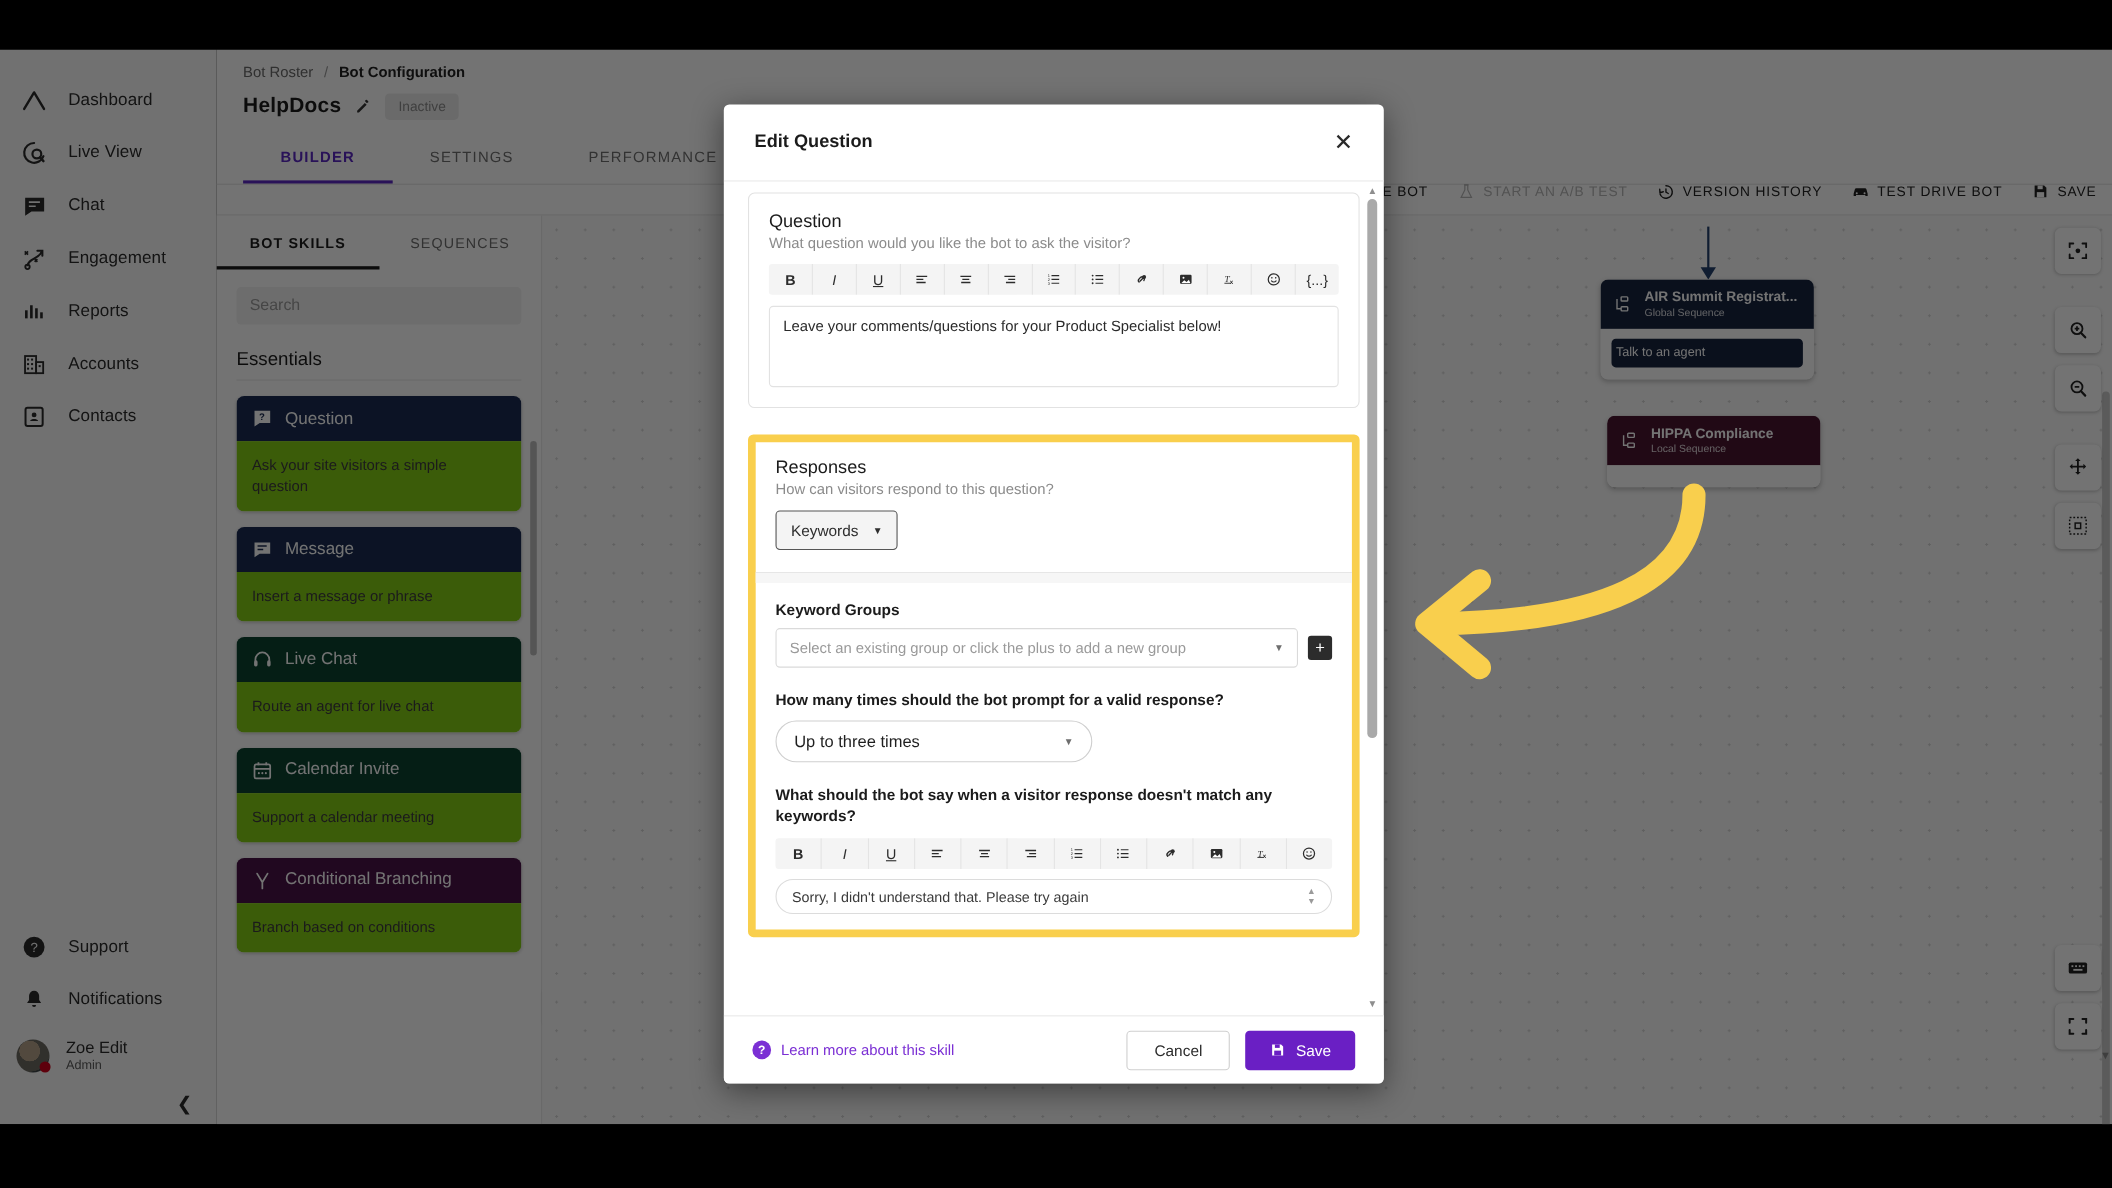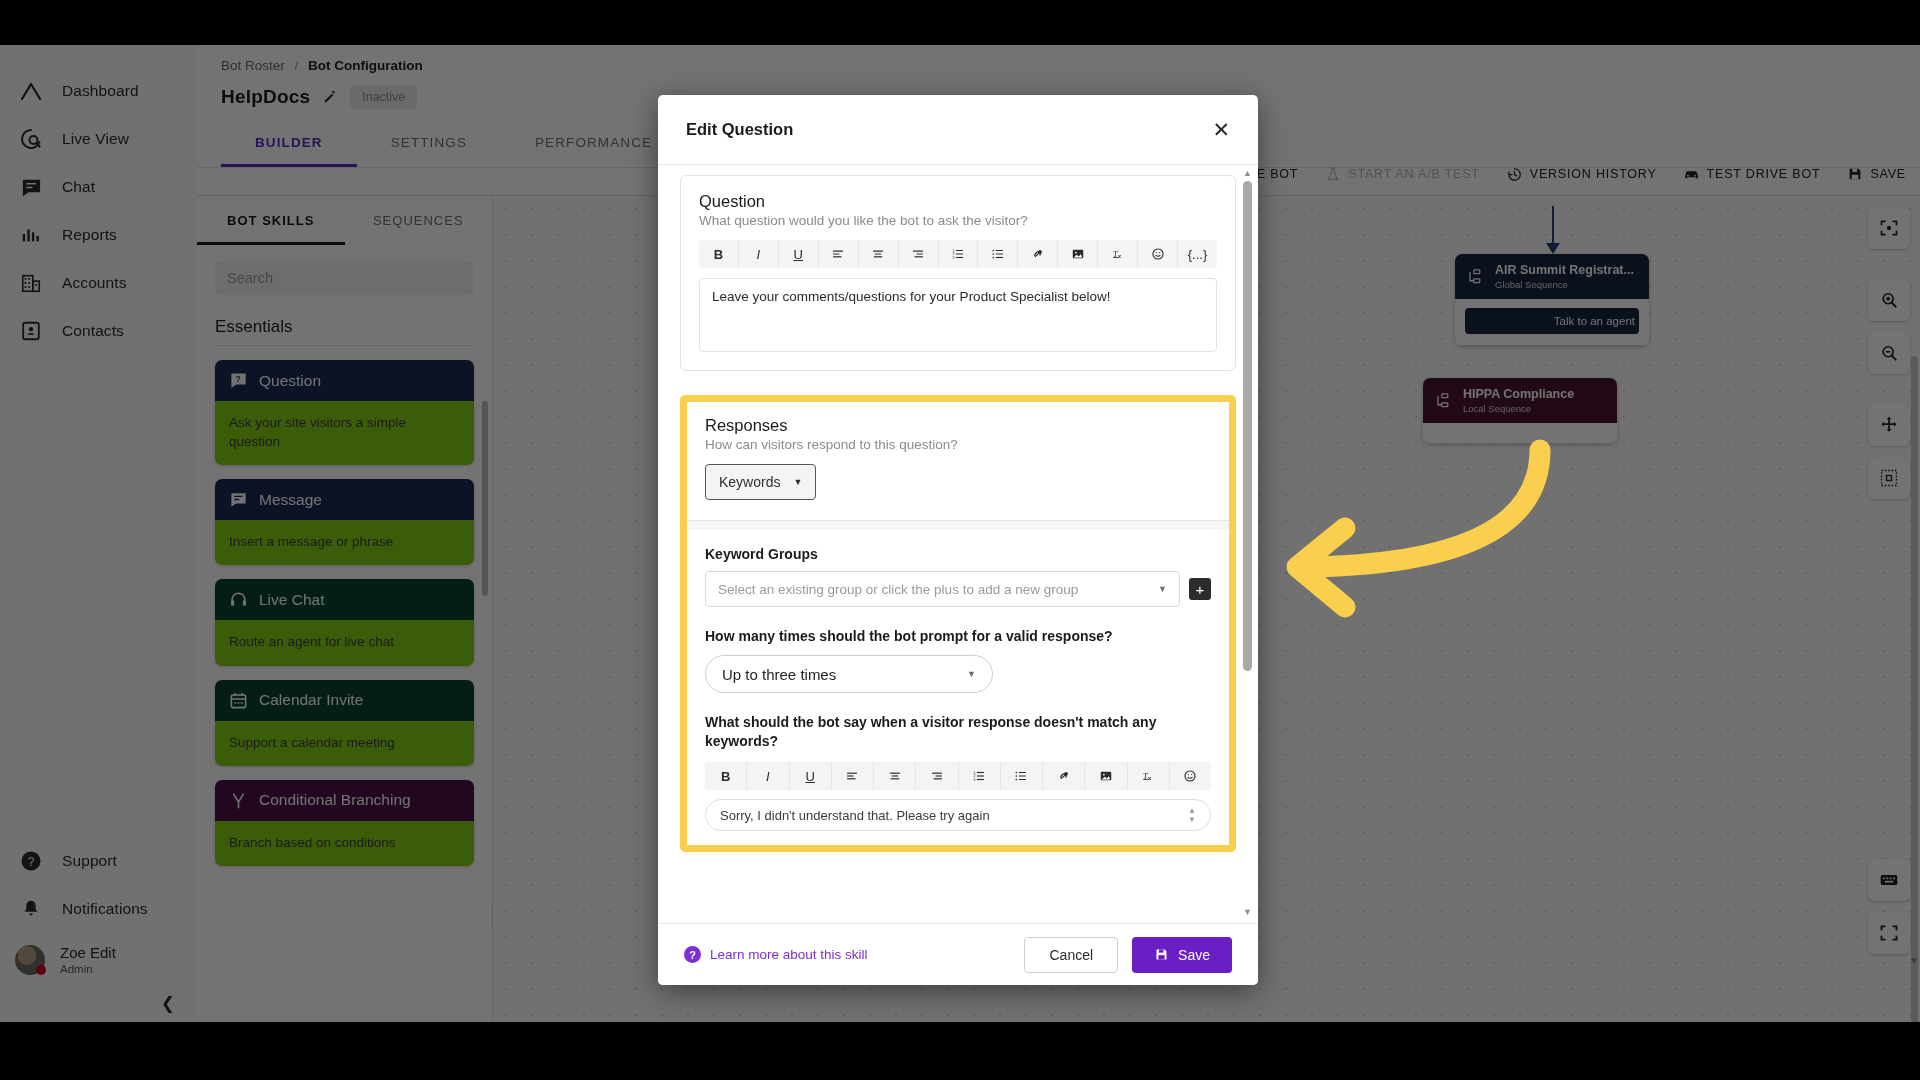--- a/index.html
+++ b/index.html
@@ -109,21 +109,21 @@
     background-color: #fafafa;
     background-image: radial-gradient(#d6d6d6 1.2px, transparent 1.2px);
     background-size: 26px 26px;
   }
   .node { position: absolute; width: 194px; border-radius: 7px; overflow: hidden; background: #fff; box-shadow: 0 2px 5px rgba(0,0,0,.22); cursor: pointer; }
   .node-head { padding: 9px 12px; color: #fff; display: flex; align-items: center; gap: 10px; }
   .node-ico { width: 18px; height: 18px; display: flex; align-items: center; justify-content: center; flex: 0 0 18px; }
   .node-title { font-size: 12.5px; font-weight: bold; line-height: 1.2; white-space: nowrap; overflow: hidden; text-overflow: ellipsis; }
   .node-sub { font-size: 9.5px; opacity: .82; margin-top: 1px; }
   .node-body { padding: 9px 10px 11px 10px; background: #fff; }
-  .node-pill { background: #17243f; color: #fff; font-size: 11.5px; text-align: right; padding: 7px 4px; border-radius: 4px; }
+  .node-pill { background: #17243f; color: #fff; font-size: 11.5px; text-align: left; padding: 7px 4px; border-radius: 4px; }
   .node-body.empty { height: 20px; padding: 0; }
   .conn { position: absolute; width: 2px; background: #24416e; }
   .conn .head { position: absolute; left: -6px; bottom: -10px; width: 0; height: 0; border-left: 7px solid transparent; border-right: 7px solid transparent; border-top: 11px solid #24416e; }
 
   
   #rtool { position: absolute; right: 10px; top: 162px; width: 42px; display: flex; flex-direction: column; gap: 11px; }
   .rbtn { width: 42px; height: 42px; background: #fff; border-radius: 6px; box-shadow: 0 1px 3px rgba(0,0,0,.2);
           display: flex; align-items: center; justify-content: center; color: #222; cursor: pointer; }
   .rgap { height: 8px; }
   #rtool-bottom { position: absolute; right: 10px; bottom: 68px; width: 42px; display: flex; flex-direction: column; gap: 11px; }
@@ -254,20 +254,32 @@
           <span class="nav-ico">
             <svg width="23" height="23" viewBox="0 0 24 24">
                 <path d="M3 4h18v13H9l-6 4z" fill="#2b2b2b"></path>
                 <line x1="6.5" y1="8" x2="17" y2="8" stroke="#fbfbfb" stroke-width="1.6"></line>
                 <line x1="6.5" y1="12" x2="13" y2="12" stroke="#fbfbfb" stroke-width="1.6"></line>
               </svg>
           </span>
           <span class="nav-label">Chat</span>
         </div>
 
+        <div class="nav-item">
+          <span class="nav-ico">
+            <svg width="24" height="24" viewBox="0 0 24 24">
+              <path d="M6 19 C6 12, 18 12, 19 5" stroke="#2b2b2b" stroke-width="1.9" fill="none"></path>
+              <path d="M15 5h4.5v4.5" stroke="#2b2b2b" stroke-width="1.9" fill="none" stroke-linecap="round"></path>
+              <circle cx="6" cy="19.6" r="2" stroke="#2b2b2b" stroke-width="1.7" fill="none"></circle>
+              <path d="M3.5 5.5l3 3M6.5 5.5l-3 3" stroke="#2b2b2b" stroke-width="1.5"></path>
+              <path d="M12.5 12.5l2.5 2.5M15 12.5l-2.5 2.5" stroke="#2b2b2b" stroke-width="1.5"></path>
+            </svg>
+          </span>
+          <span class="nav-label">Engagement</span>
+        </div>
 
         <div class="nav-item">
           <span class="nav-ico">
             <svg width="22" height="22" viewBox="0 0 24 24">
               <rect x="3" y="11" width="2.6" height="8" fill="#2b2b2b"></rect>
                 <rect x="8" y="6" width="2.6" height="13" fill="#2b2b2b"></rect>
               <rect x="13" y="9" width="2.6" height="10" fill="#2b2b2b"></rect>
                 <rect x="18" y="13" width="2.6" height="6" fill="#2b2b2b"></rect>
             </svg>
           </span>
@@ -524,21 +536,21 @@
             <span>
               <div class="node-title">AIR Summit Registrat...</div>
               <div class="node-sub">Global Sequence</div>
             </span>
           </div>
           <div class="node-body">
             <div class="node-pill">Talk to an agent</div>
           </div>
         </div>
 
-        <div class="node" style="left:930px; top:182px;">
+        <div class="node" style="left:968px; top:182px;">
           <div class="node-head" style="background:#4a1530">
             <span class="node-ico">
               <svg width="18" height="18" viewBox="0 0 24 24">
                   <path d="M4 5v12h5" stroke="#fff" stroke-width="1.7" fill="none"></path>
                   <rect x="9" y="2.5" width="8" height="5" rx="1" stroke="#fff" stroke-width="1.7" fill="none"></rect>
                   <rect x="9" y="14.5" width="8" height="5" rx="1" stroke="#fff" stroke-width="1.7" fill="none"></rect>
                 </svg>
             </span>
             <span>
               <div class="node-title">HIPPA Compliance</div>

